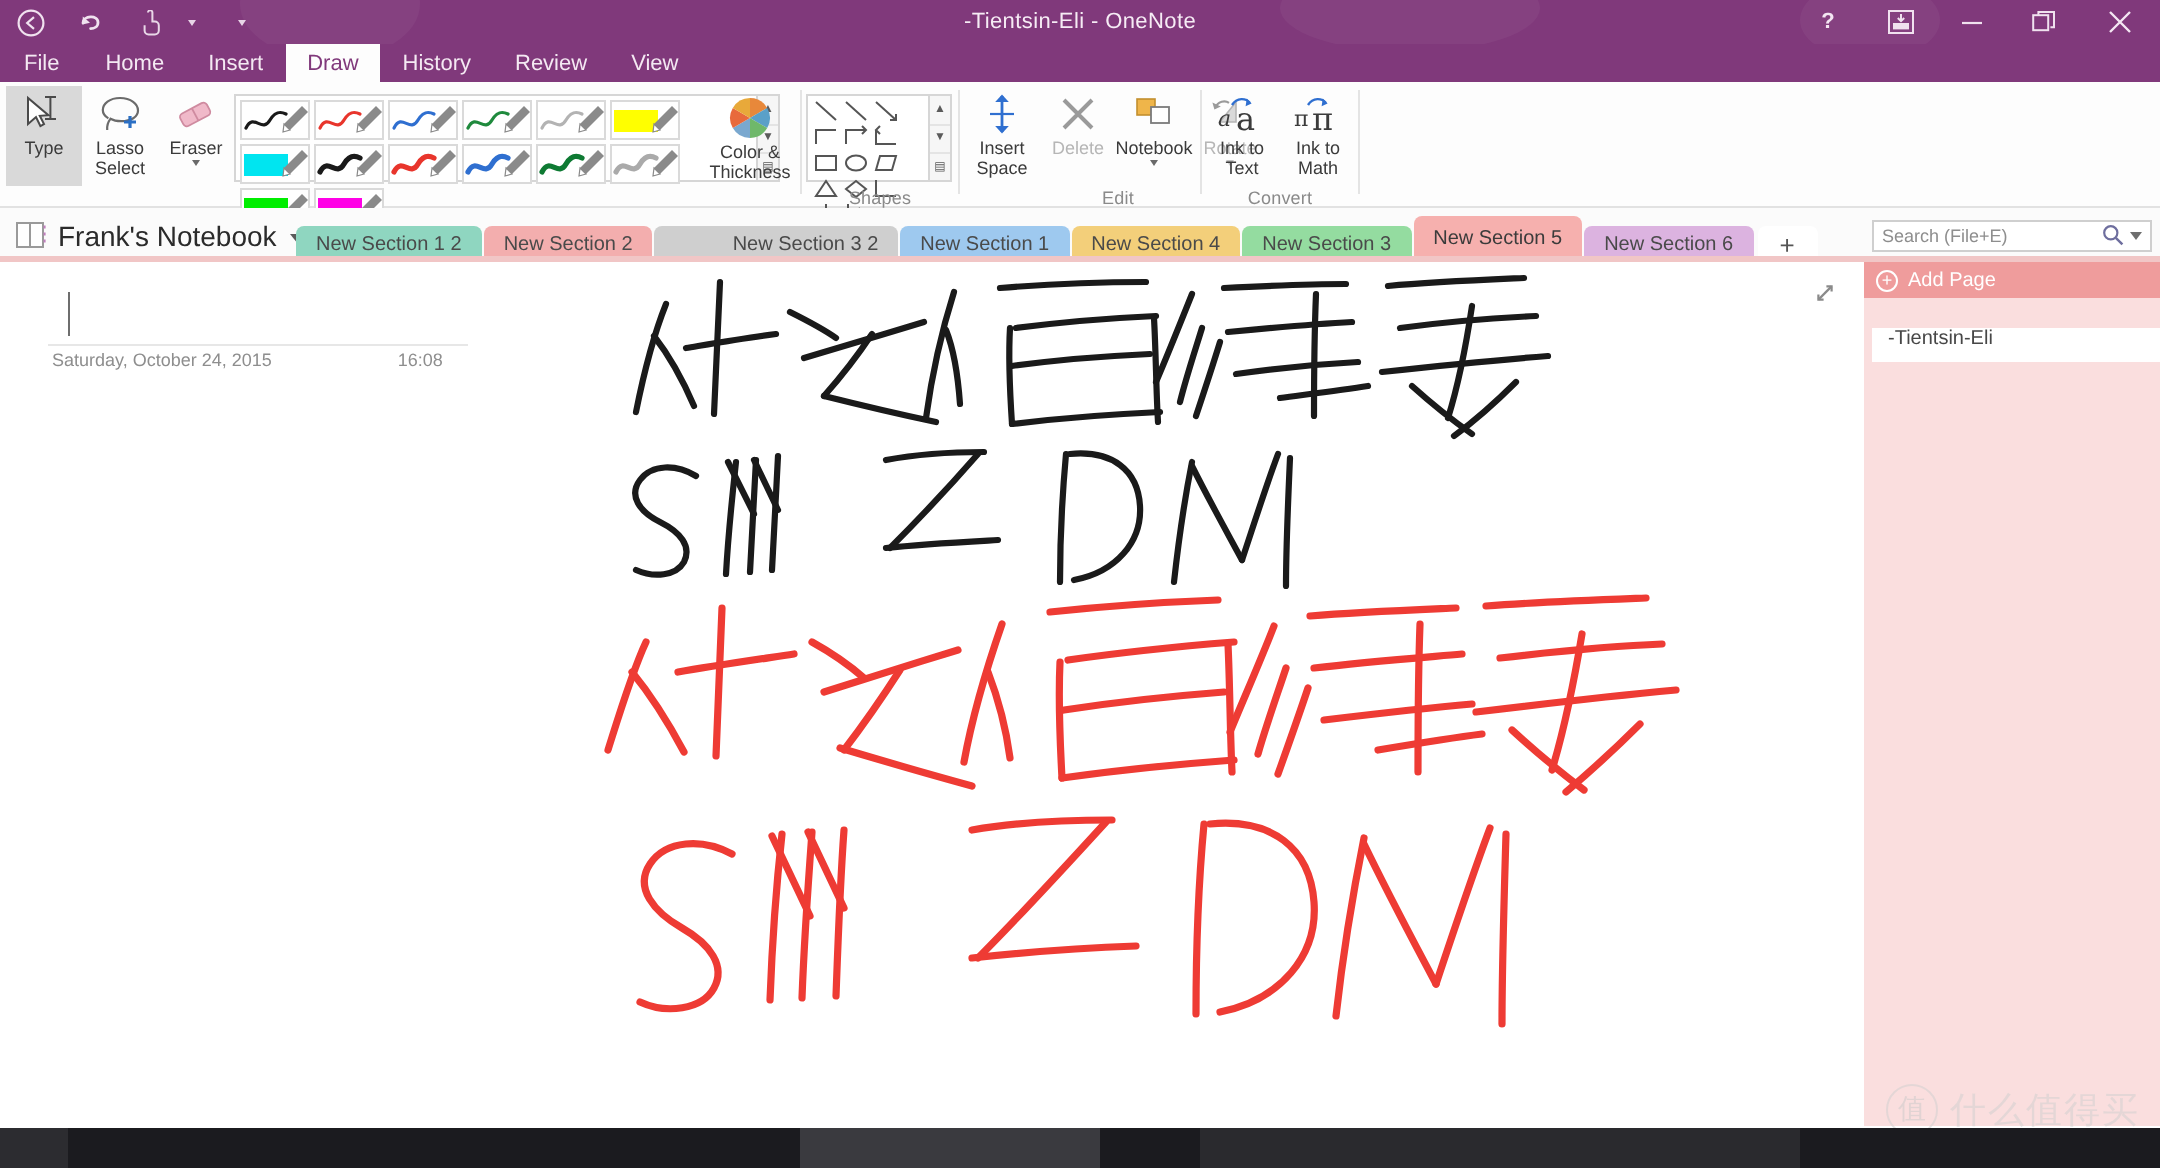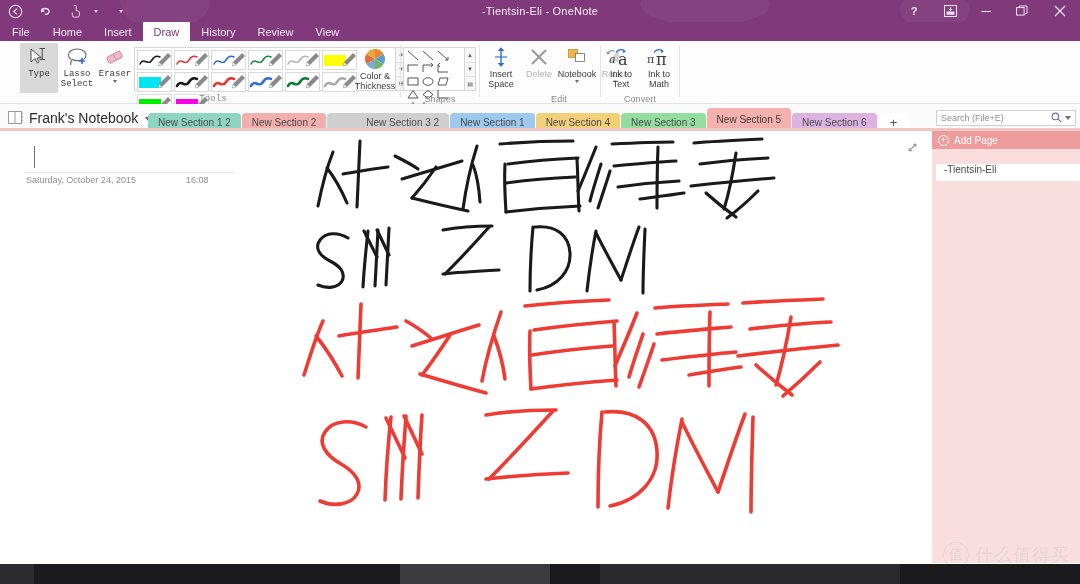--- a/index.html
+++ b/index.html
@@ -112,21 +112,21 @@
     position:absolute; right:4px; top:110px; width:140px; height:16px;
     border:1px solid #cfcfcf; background:#fff; display:flex; align-items:center;
     font-size:9px; color:#8e8e8e; padding:0 4px; gap:3px;
   }
   .searchbox .ph { flex:1; }
 
   
   .pagearea { position:absolute; left:0; top:131px; width:932px; height:432px; background:#fff; }
   .cursor { position:absolute; left:34px; top:15px; width:1px; height:22px; background:#6e6e6e; }
   .pagetitle-rule { position:absolute; left:24px; top:41px; width:210px; height:1px; background:#e7e7e7; }
-  .datetime { position:absolute; left:26px; top:44px; display:flex; gap:50px; font-size:9px; color:#8e8e8e;justify-content:space-between; }
+  .datetime { position:absolute; left:26px; top:44px; display:flex; gap:63px; font-size:9px; color:#8e8e8e;justify-content:space-between; }
   .expand-ico { position:absolute; right:14px; top:8px; width:11px; height:11px; }
 
   
   .vscroll { position:absolute; right:0; top:131px; width:12px; height:432px; background:#fff; border-left:1px solid #ececec; }
   .vscroll .arrow { width:12px; height:12px; display:flex; align-items:center; justify-content:center; background:#f3f3f3; }
   .vscroll .track { position:absolute; top:12px; bottom:0; left:0; width:12px; border-left:1px solid #e6e6e6; }
 
   
   .inklayer { position:absolute; left:0; top:0; width:932px; height:432px; pointer-events:none; }
 
@@ -232,21 +232,21 @@
     <div class="rtab">Home</div>
     <div class="rtab">Insert</div>
     <div class="rtab active">Draw</div>
     <div class="rtab">History</div>
     <div class="rtab">Review</div>
     <div class="rtab">View</div>
   </div>
 
   <div class="ribbon">
 
-    <div class="rgroup" style="left:17px; width:392px;font-family:Liberation Mono, monospace;">
+    <div class="rgroup" style="left:0; width:392px;">
 
       <div class="bigbtn sel" style="left:3px;">
         <span class="ico">
           <svg width="22" height="20" viewBox="0 0 22 20">
             <path d="M3 2 L3 15 L7 11.5 L9.2 16 L11 15 L8.9 10.9 L13.2 10.6 Z" fill="#fff" stroke="#4a4a4a" stroke-width="1"></path>
             <path d="M11.5 1.5 h5.5 M14.2 1.5 v11 M11.5 12.5 h5.5" stroke="#4a4a4a" stroke-width="1" fill="none"></path>
           </svg>
         </span>
         <span>Type</span>
       </div>
@@ -375,21 +375,20 @@
               <path d="M21 11 L24 14 L20.5 15 Z" fill="#fff" stroke="#8a8a8a" stroke-width="0.6"></path>
             </svg>
           </div>
         </div>
       <div class="gsb" style="left:379px; top:6px;">
         <div>▲</div>
         <div>▼</div>
         <div>▤</div>
       </div>
 
-      <div class="rglabel" style="left:0; width:392px;">Tools</div>
     </div>
 
     <div class="bigbtn" style="left:352px; top:4px; width:46px; height:48px;">
       <span class="ico">
         <svg width="24" height="24" viewBox="0 0 24 24">
           <g transform="translate(12,12)">
             <path d="M0 0 L0 -10 A10 10 0 0 1 8.6 -5 Z" fill="#e8883a"></path>
             <path d="M0 0 L8.6 -5 A10 10 0 0 1 8.6 5 Z" fill="#5aa0c8"></path>
             <path d="M0 0 L8.6 5 A10 10 0 0 1 0 10 Z" fill="#6fb86a"></path>
             <path d="M0 0 L0 10 A10 10 0 0 1 -8.6 5 Z" fill="#7aa8cf"></path>

